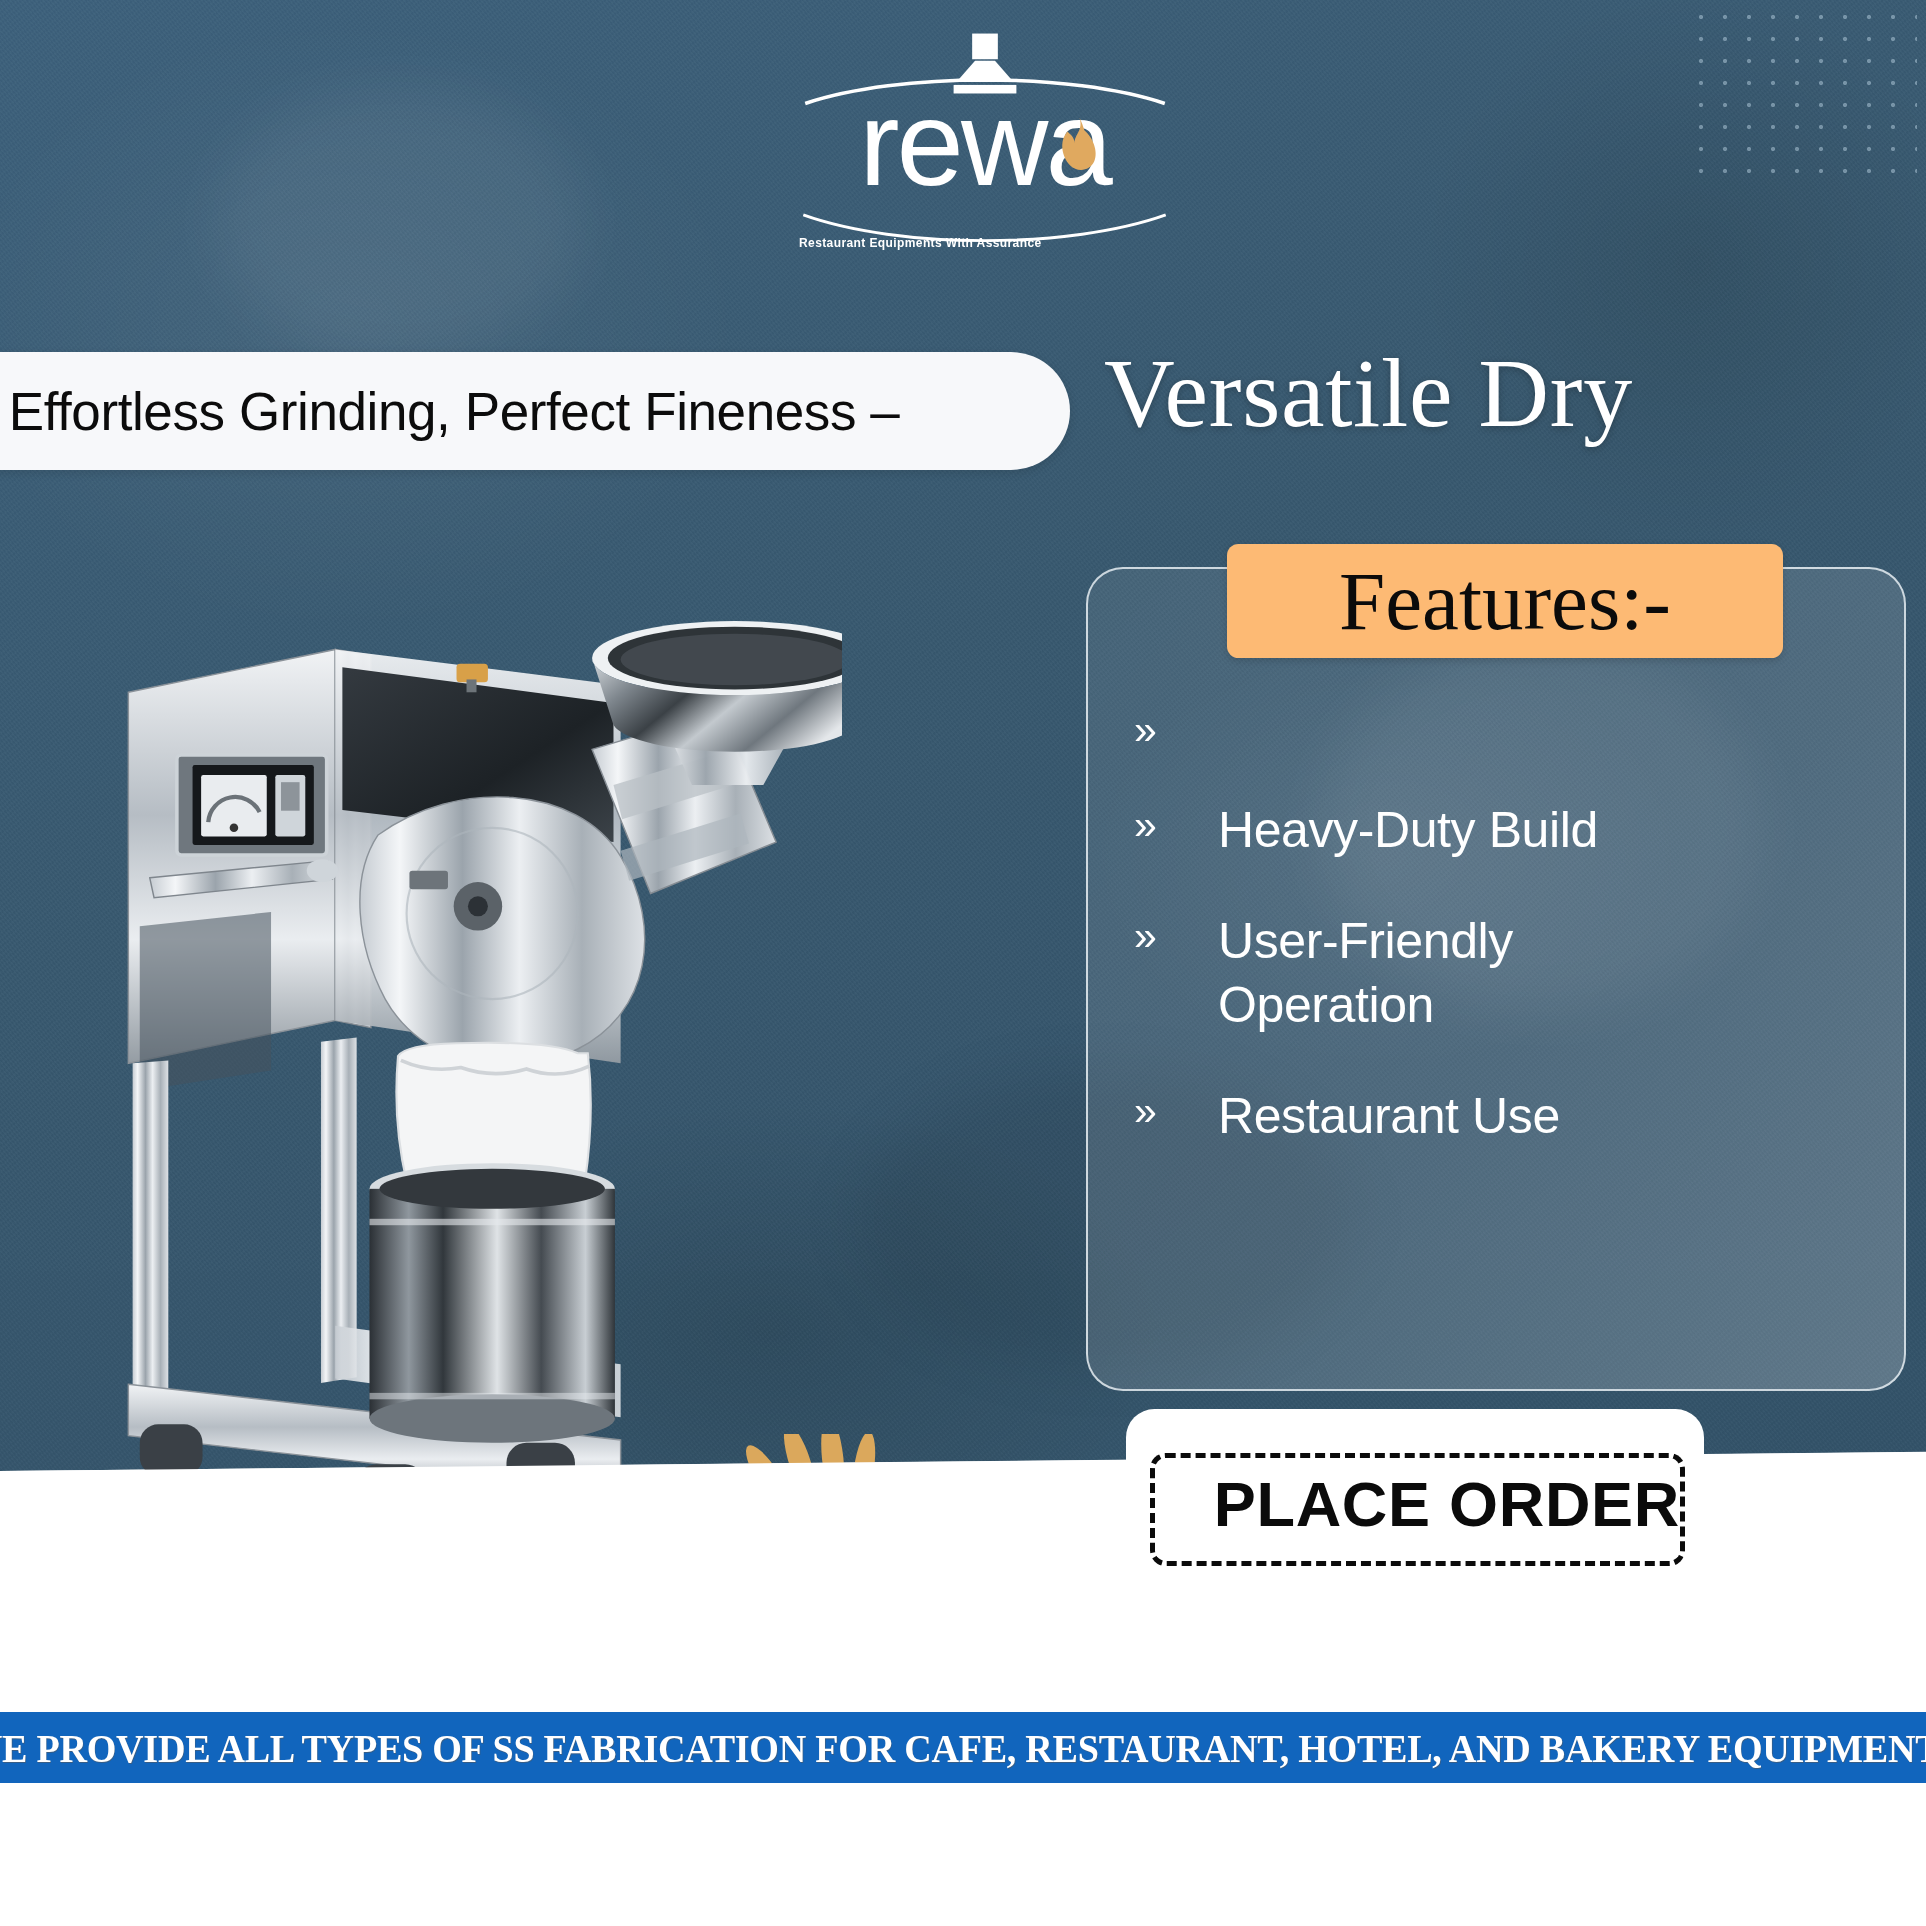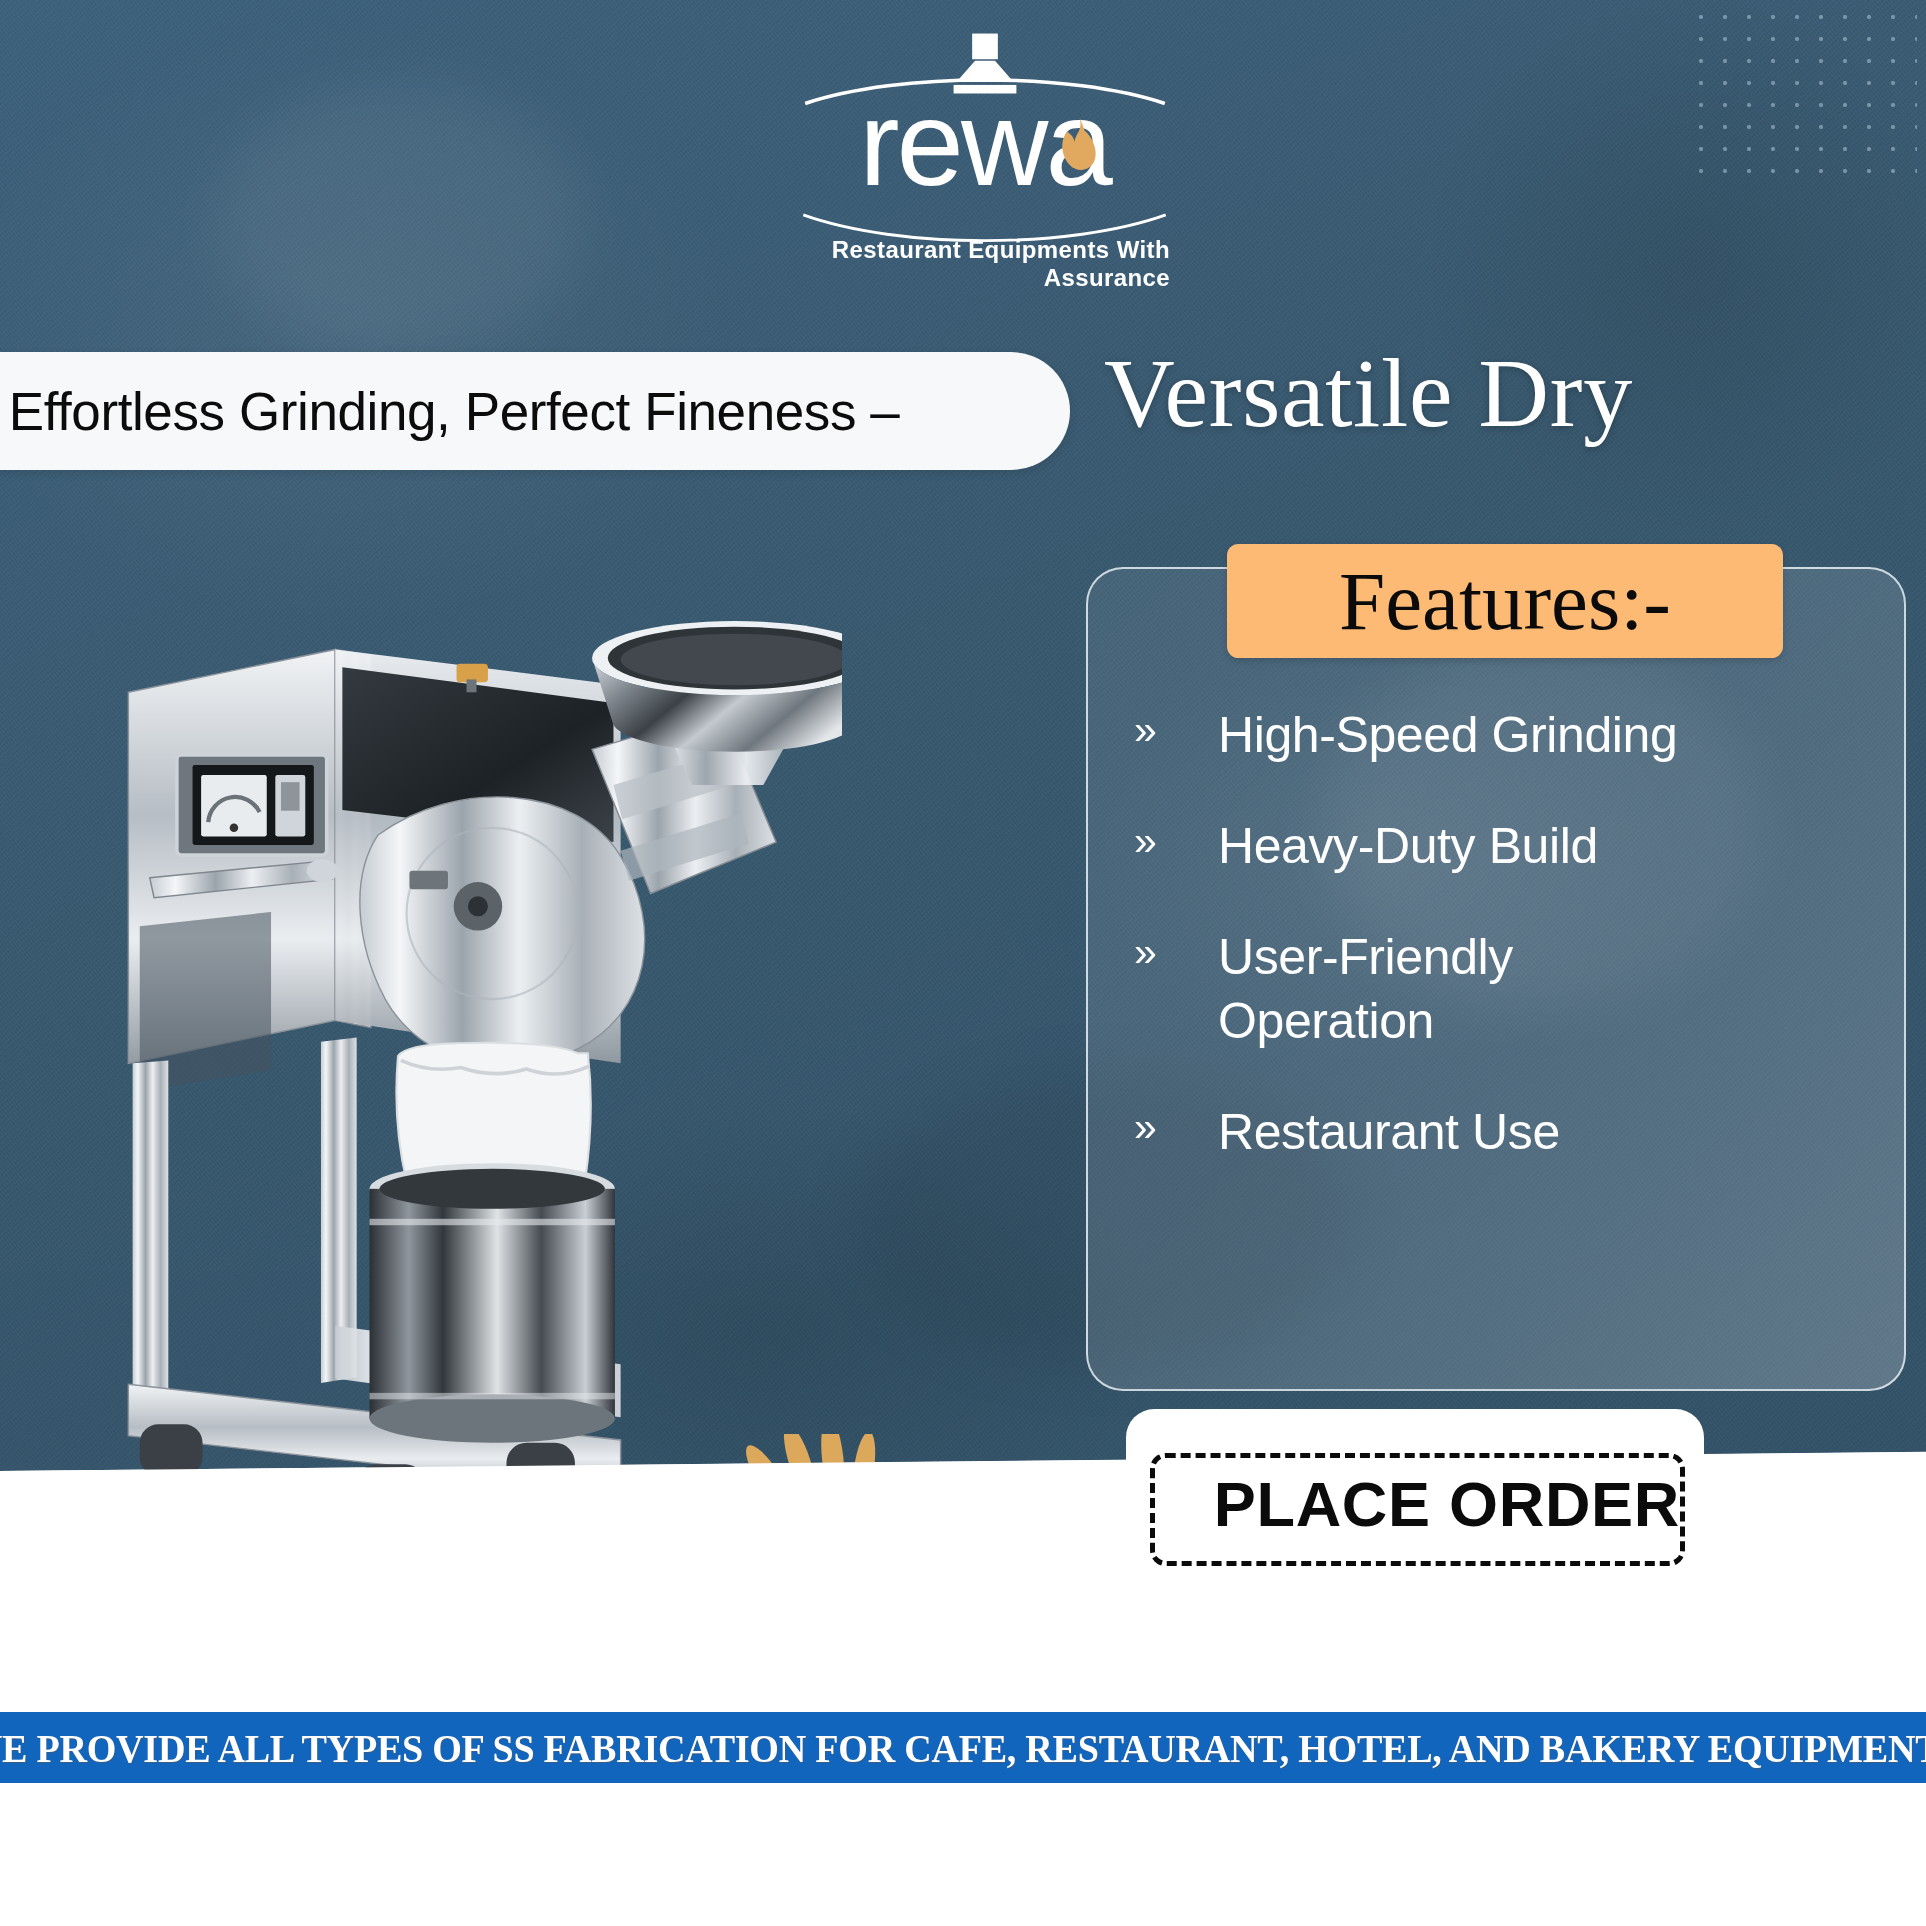--- a/index.html
+++ b/index.html
@@ -34,22 +34,22 @@
   }
   .logo-wrap{position:absolute;left:799px;top:32px;width:371px;height:235px;}
   .logo-hood{position:absolute;left:50%;top:0;transform:translateX(-50%);}
   .logo-word{
     position:absolute;left:0;top:51px;width:100%;text-align:center;
     color:#ffffff;font-size:121px;line-height:1;font-weight:400;
     letter-spacing:-2.9px;
   }
   .logo-arc-top,.logo-arc-bot{position:absolute;left:0;width:100%;}
   .logo-tag{
-    position:absolute;left:0;top:204px;width:100%;text-align:right;
-    color:#ffffff;font-size:24px;font-weight:700;letter-spacing:0.4px;
+    position:absolute;left:0;top:204px;width:100%;text-align:left;
+    color:#ffffff;font-size:12px;font-weight:700;letter-spacing:0.4px;
   }
   
   .tagline{
     position:absolute;left:-14.3px;top:352px;width:1084px;height:118px;
     background:#f7f8fa;border-radius:0 61px 61px 0;
     display:flex;align-items:center;
     box-shadow:0 2.9px 10px rgba(0,0,0,.12);
   }
   .tagline-text{
     padding-left:23px;color:#0c0c0c;font-size:53px;font-weight:400;
@@ -317,21 +317,20 @@
 
   <div class="product-title">Versatile Dry</div>
 
   <div class="features-panel"></div>
   <div class="features-badge">
     <span>Features:-</span>
   </div>
   <div class="feature-list">
     <div class="feature-item">
       <span class="feature-chevron">»</span>
-      <span class="feature-label">High-Speed Grinding</span>
     </div>
     <div class="feature-item">
       <span class="feature-chevron">»</span>
       <span class="feature-label">Heavy-Duty Build</span>
     </div>
     <div class="feature-item">
       <span class="feature-chevron">»</span>
       <span class="feature-label" style="white-space:pre-line;width:399px;">User-Friendly
 Operation</span>
     </div>

